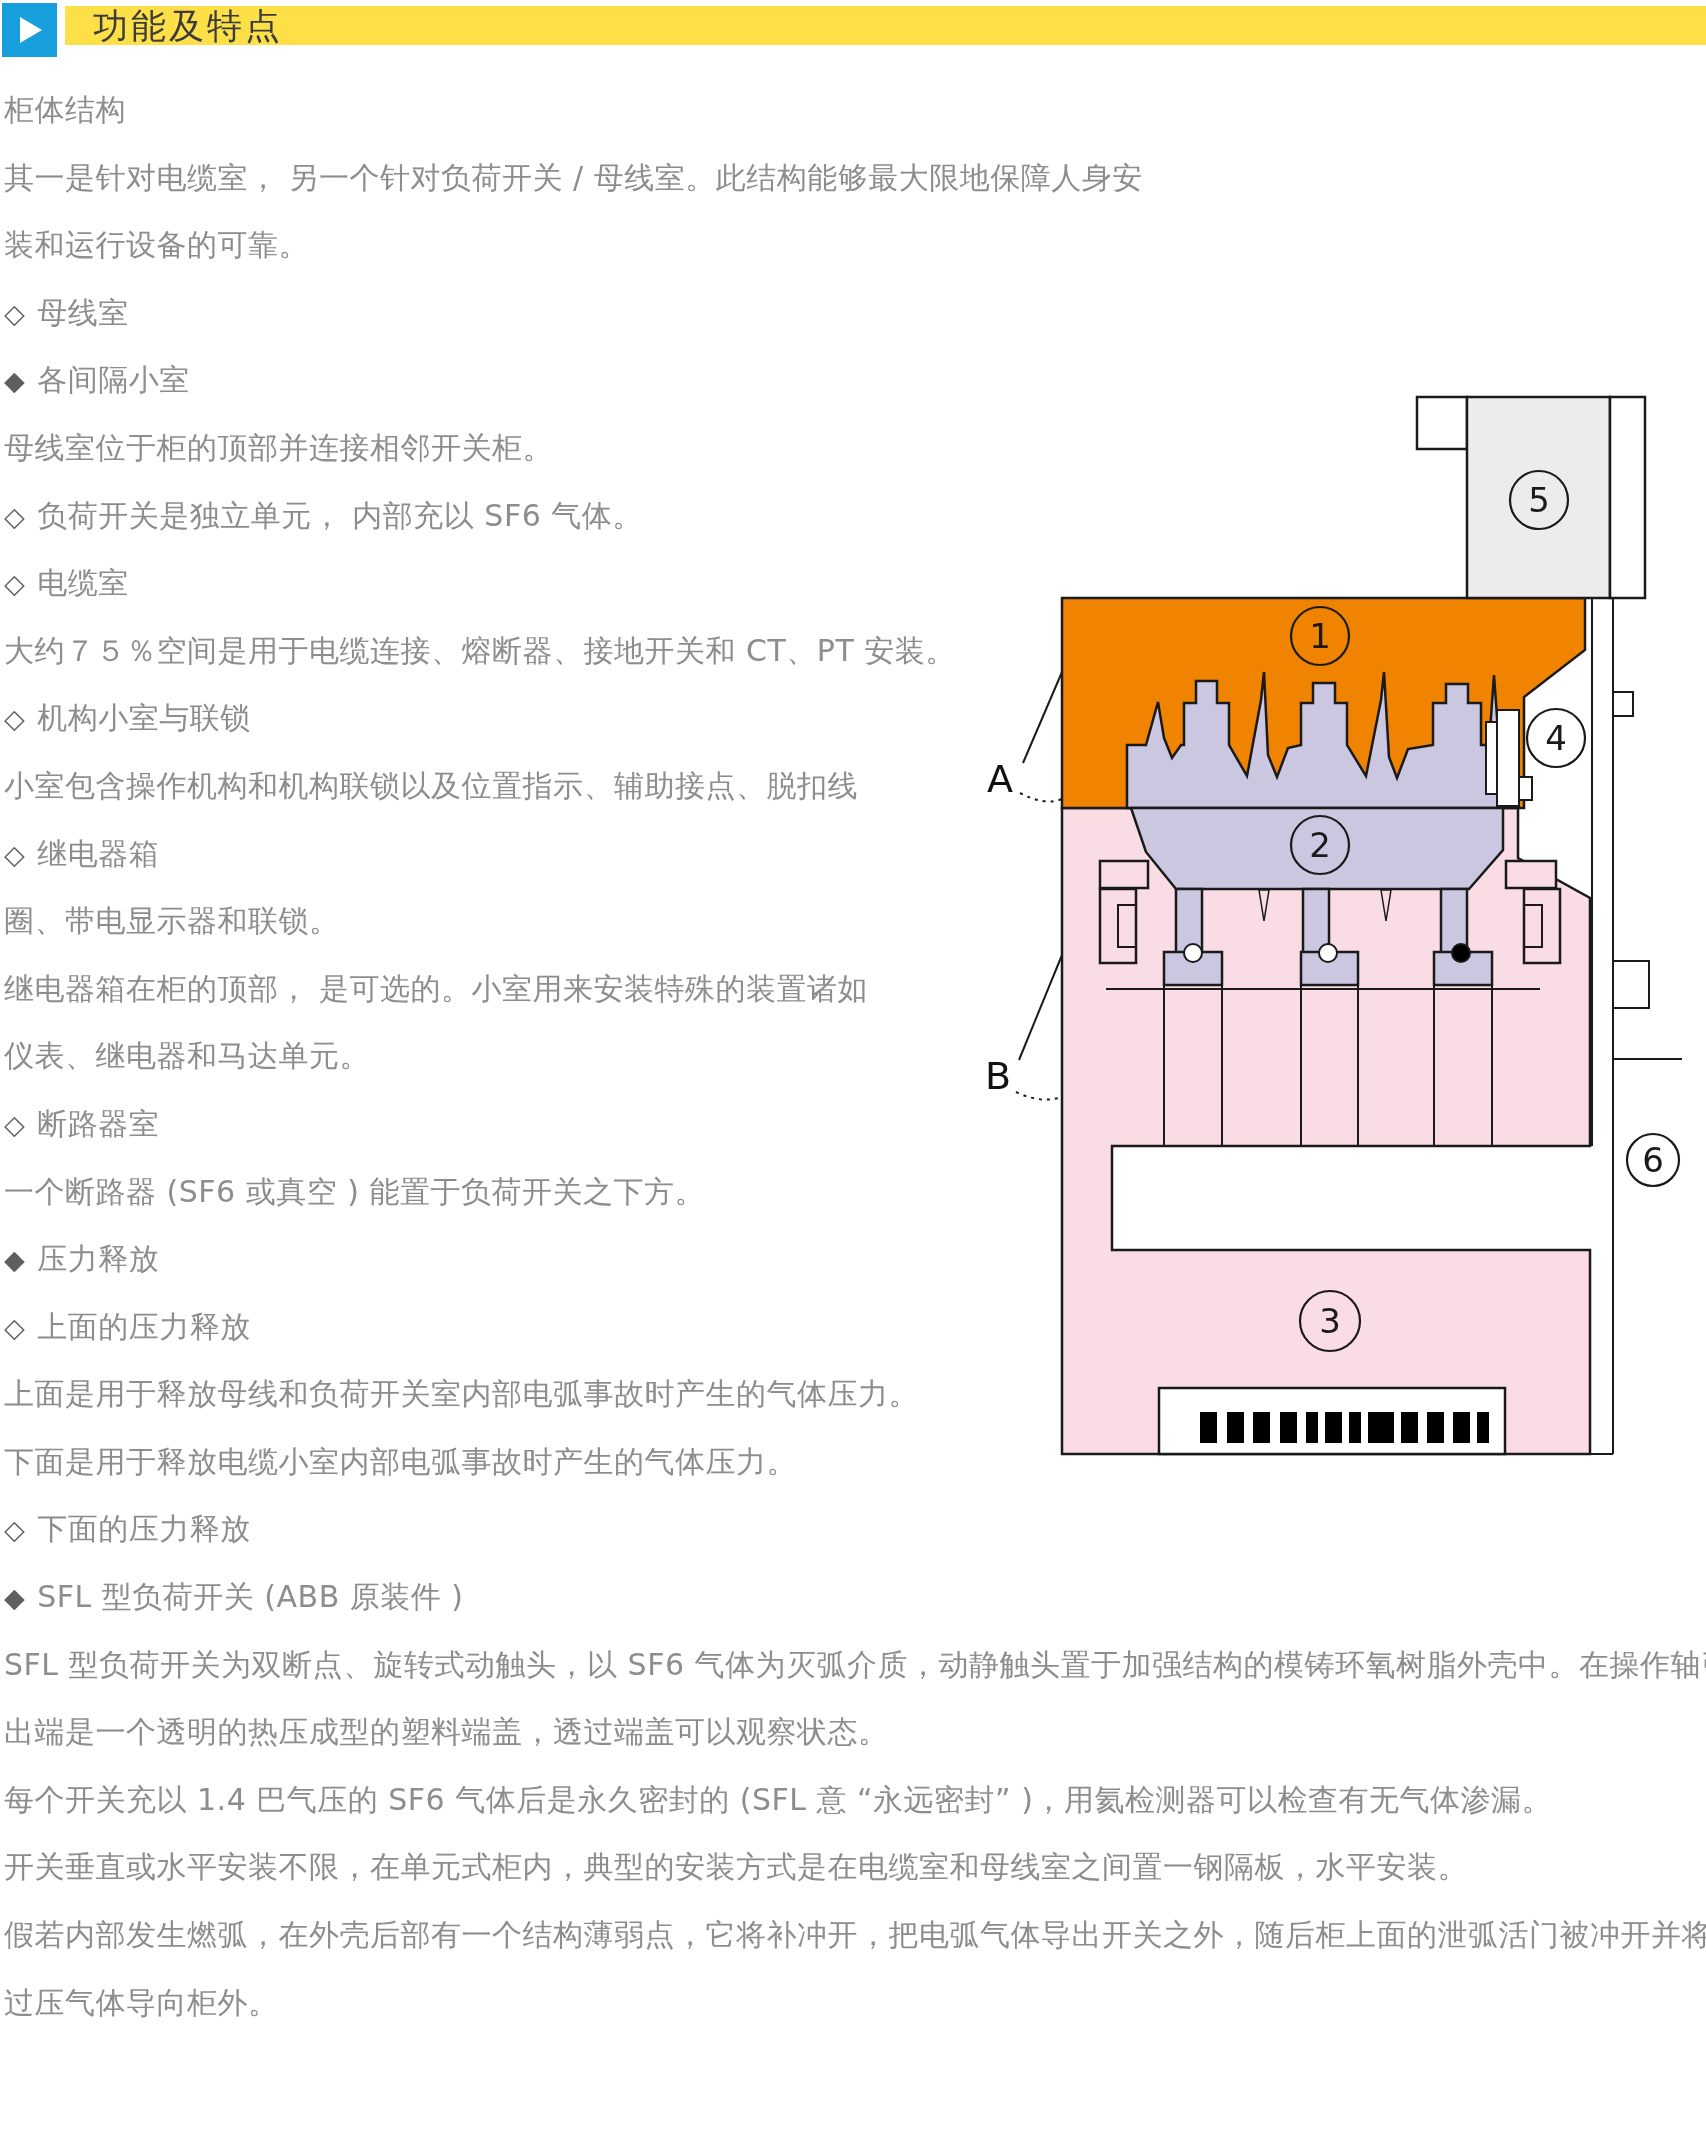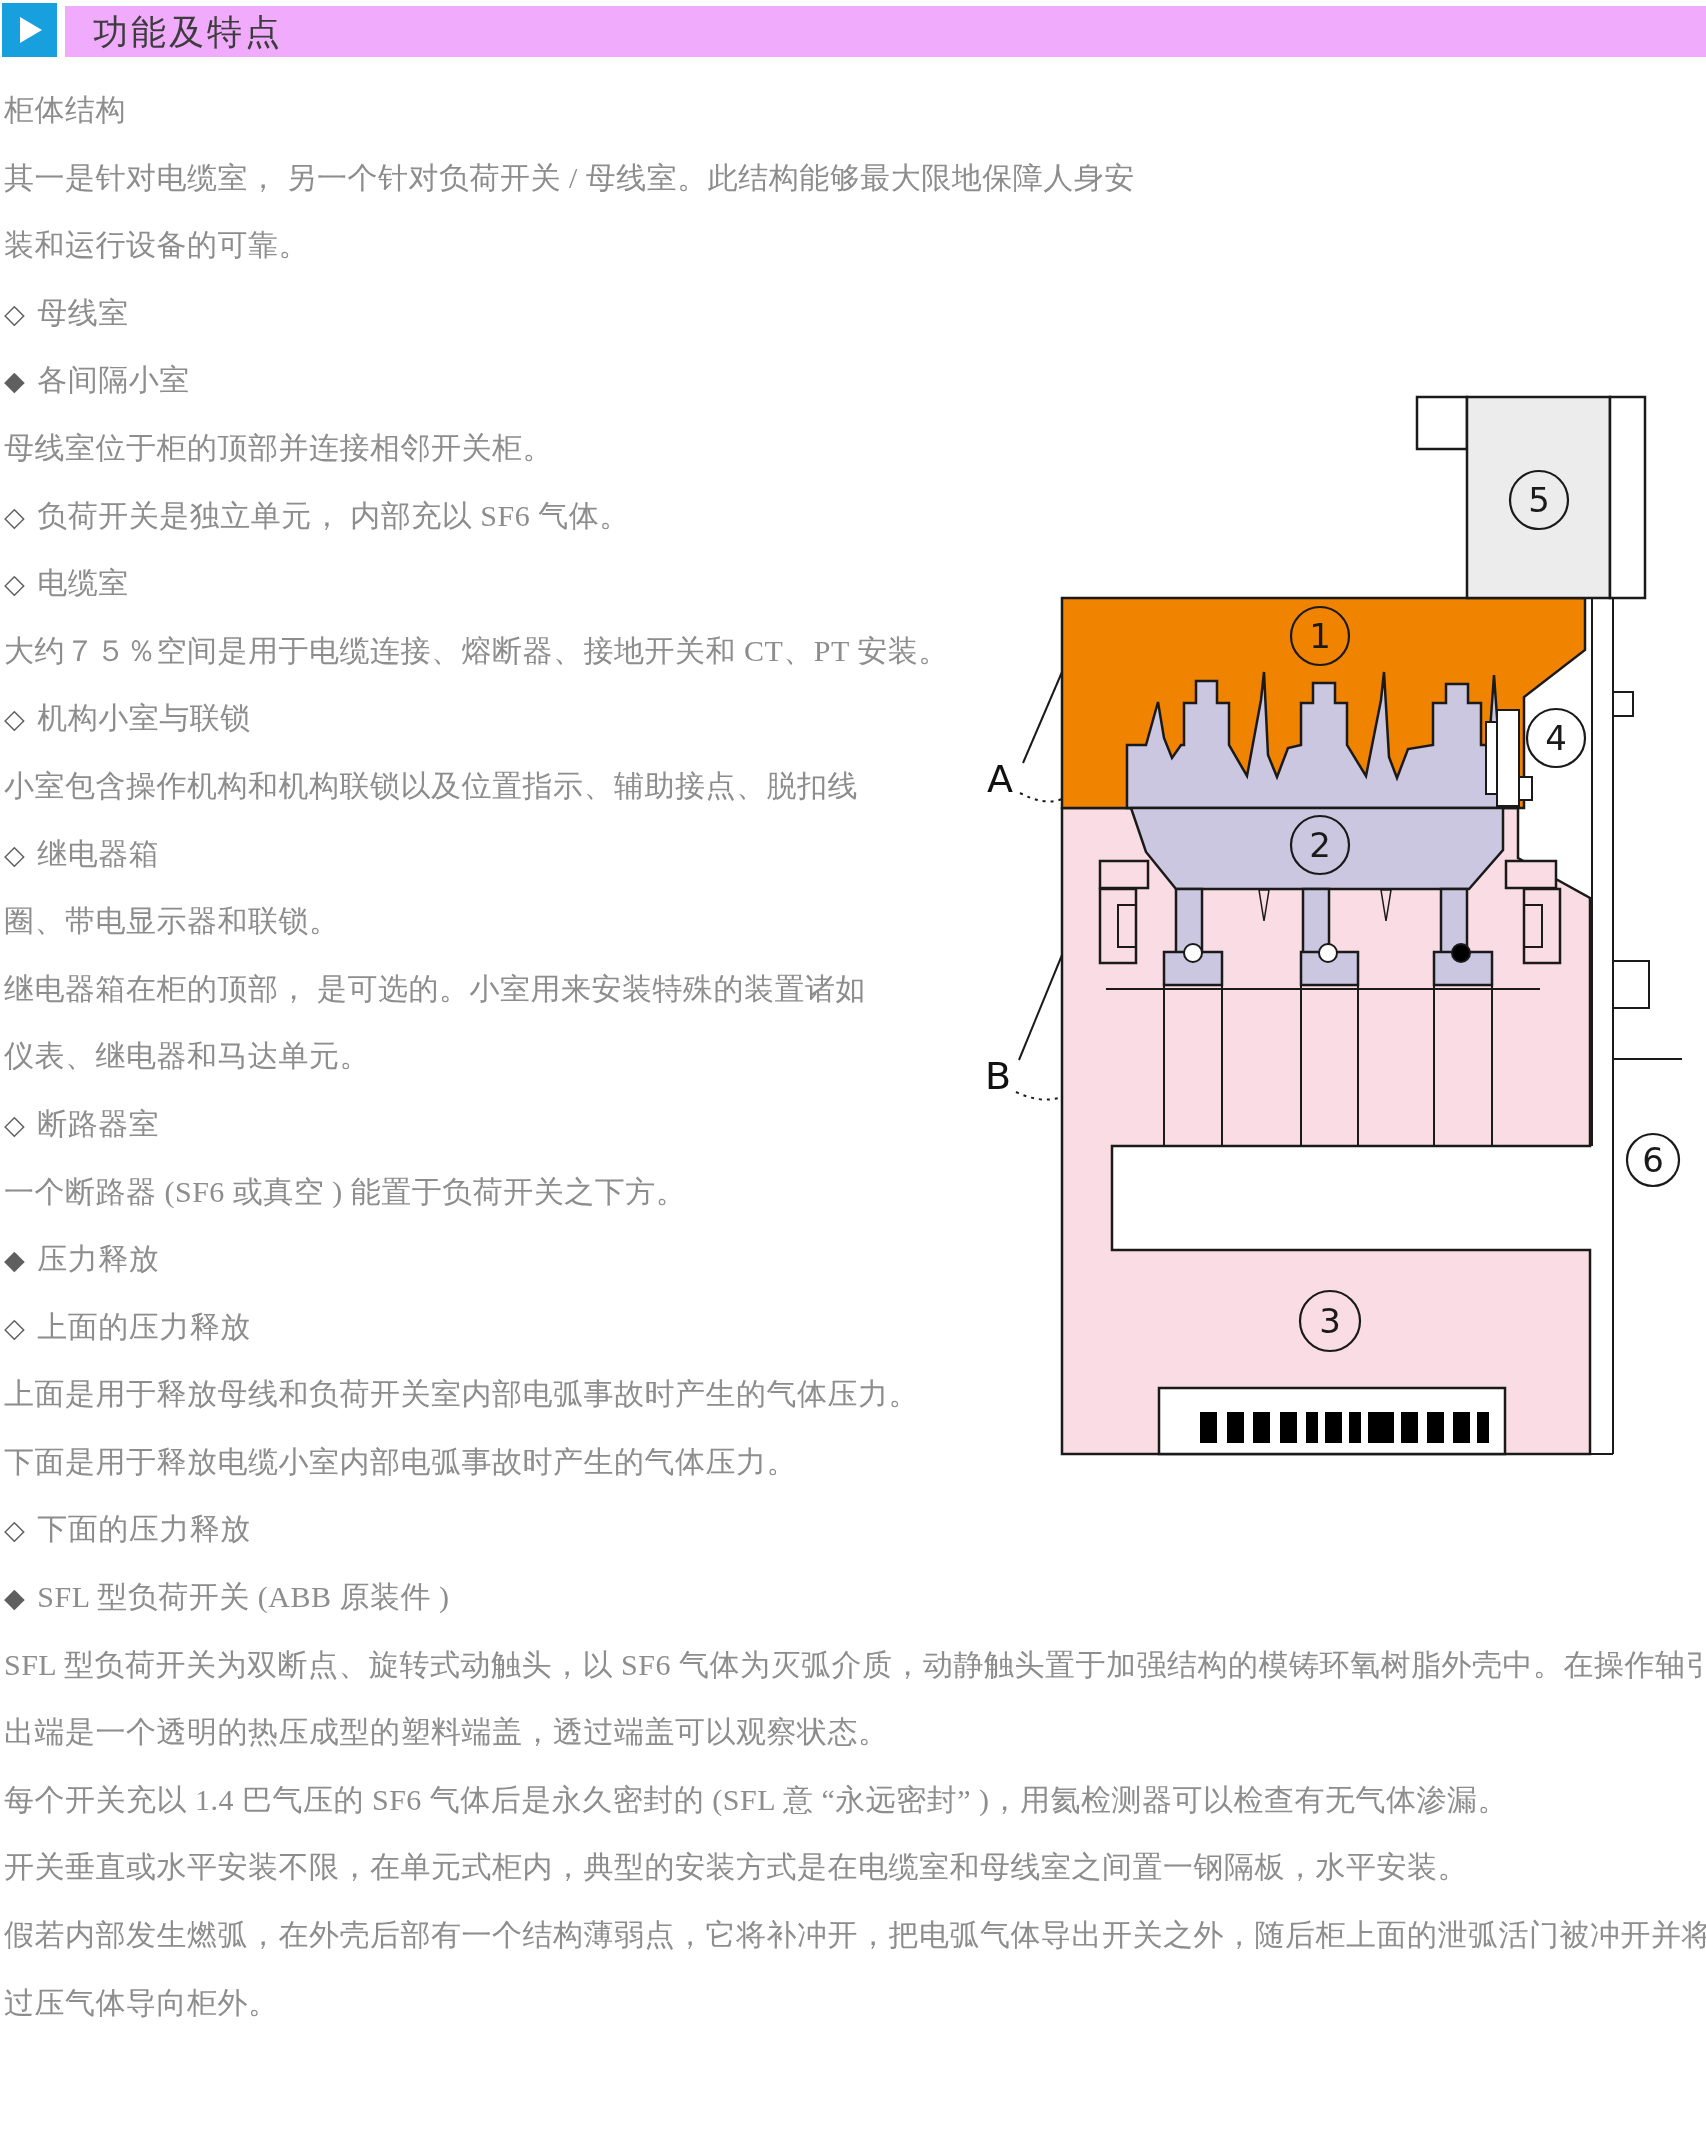--- a/index.html
+++ b/index.html
@@ -4,28 +4,28 @@
 <style>
   html,body{margin:0;padding:0;background:#ffffff;}
   body{width:1706px;height:2146px;position:relative;overflow:hidden;
        font-family:"DejaVu Sans",sans-serif;}
   .page{position:absolute;inset:0;}
 
   
   .accent-sq{position:absolute;left:2px;top:3px;width:55px;height:54px;background:#189FDD;}
   .accent-sq .tri{position:absolute;left:18px;top:14px;width:0;height:0;
       border-left:22px solid #ffffff;border-top:13px solid transparent;border-bottom:13px solid transparent;}
-  .title-bar{position:absolute;left:65px;top:6px;right:0;height:51px;background:#f0abfc;}
+  .title-bar{position:absolute;left:65px;top:6px;right:0;height:39px;background:#fde047;}
   .title-bar .title{position:absolute;left:28px;top:50%;transform:translateY(-50%);
       font-size:35px;color:#3C3C3C;letter-spacing:3px;}
 
   
   .text-col{position:absolute;left:4px;top:76px;width:1700px;
       font-size:30px;line-height:67.6px;color:#8D8D8D;letter-spacing:0.5px;white-space:nowrap;}
-  .line{height:67.6px;font-family:Liberation Serif, serif;}
+  .line{height:67.6px;}
   .line .b{color:#5F5F5F;font-size:27px;}
   .line .b:not(:empty){margin-right:12px;}
 
   
   .diagram{position:absolute;left:950px;top:380px;}
   .outline{stroke:#1A1A1A;stroke-width:2.5;}
   .thin{stroke:#1A1A1A;stroke-width:2;}
   .wfill{fill:#FFFFFF;}
   .pinkfill{fill:#FADCE4;}
   .callout-circle{fill:none;stroke:#1A1A1A;stroke-width:2.2;}

